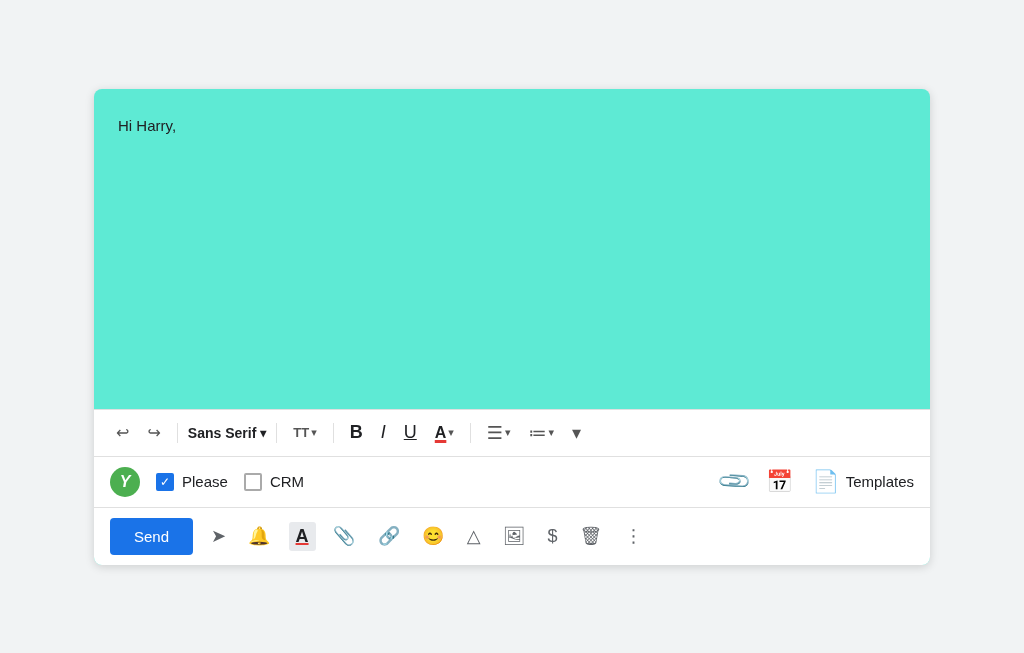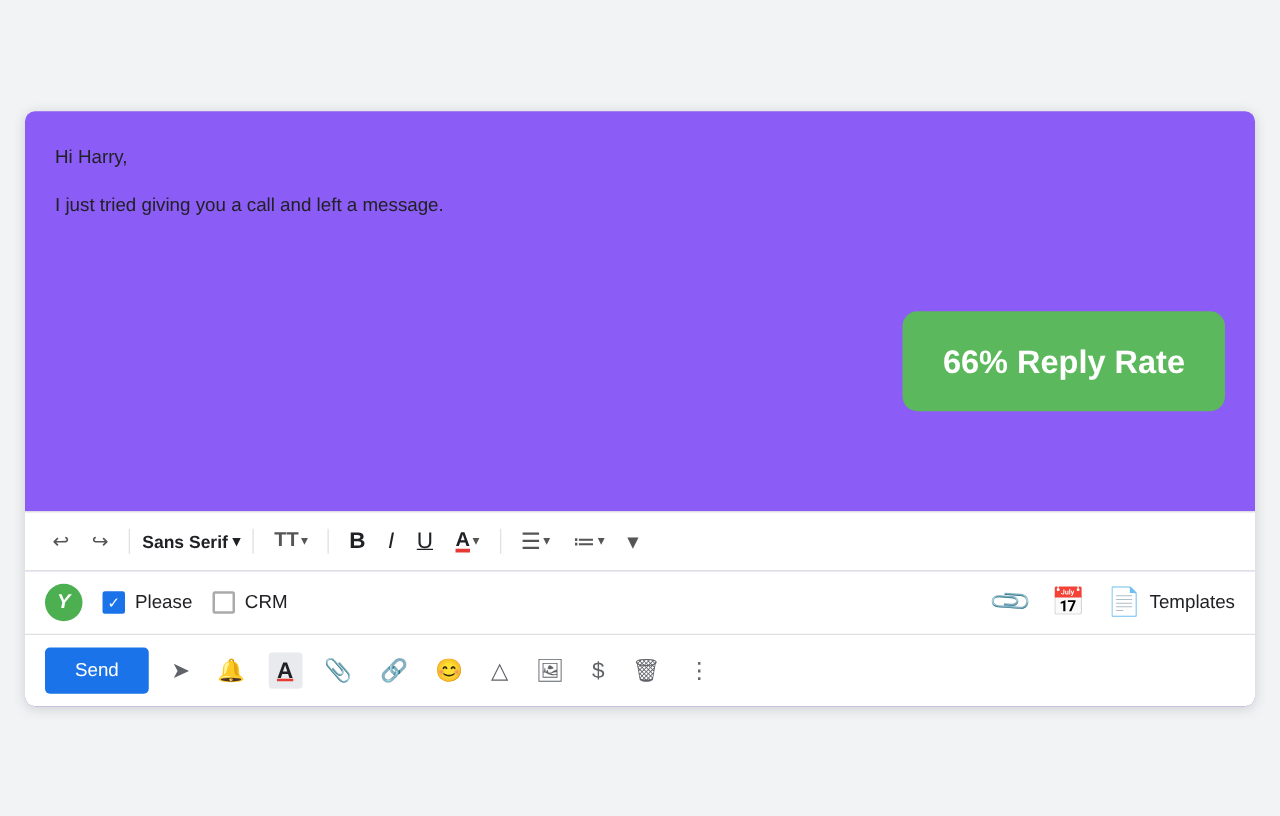--- a/index.html
+++ b/index.html
@@ -5,22 +5,22 @@
     * { box-sizing: border-box; margin: 0; padding: 0; }
     body {
       font-family: Arial, sans-serif;
       background: #f1f3f4;
       display: flex;
       justify-content: center;
       align-items: center;
       min-height: 100vh;
     }
     .email-container {
-      width: 984px;
-      background: #8b5cf6;
+      width: 836px;
+      background: #5eead4;
       border-radius: 8px;
       box-shadow: 0 2px 10px rgba(0,0,0,0.15);
       overflow: hidden;
     }
     .email-body {
       padding: 24px 24px 20px 24px;
       position: relative;
       min-height: 320px;
       font-size: 15px;
       line-height: 1.7;
@@ -173,46 +173,42 @@
       font-size: 16px;
     }
   </style>
 </head>
 <body>
 
 <div class="email-container">
 
   <div class="email-body">
     <p>Hi Harry,</p>
-    <p>I just tried giving you a call and left a message.</p>
-
-    <div class="reply-rate-badge">
-      <span>66% Reply Rate</span>
-    </div>
+
   </div>
 
   <div class="toolbar-formatting">
     <button class="fmt-btn" title="Undo">
       <span>↩</span>
     </button>
     <button class="fmt-btn" title="Redo">
       <span>↪</span>
     </button>
 
     <div class="separator"></div>
 
     <button class="font-selector">
       <span>Sans Serif</span>
       <span style="font-size:12px;">▾</span>
     </button>
 
     <div class="separator"></div>
 
     <button class="fmt-btn">
-      <span style="font-weight:600;font-size:16px;">TT</span>
+      <span style="font-weight:600;font-size:13px;">TT</span>
       <span style="font-size:11px;">▾</span>
     </button>
 
     <div class="separator"></div>
 
     <button class="fmt-btn bold">
       <span>B</span>
     </button>
     <button class="fmt-btn italic">
       <span>I</span>

